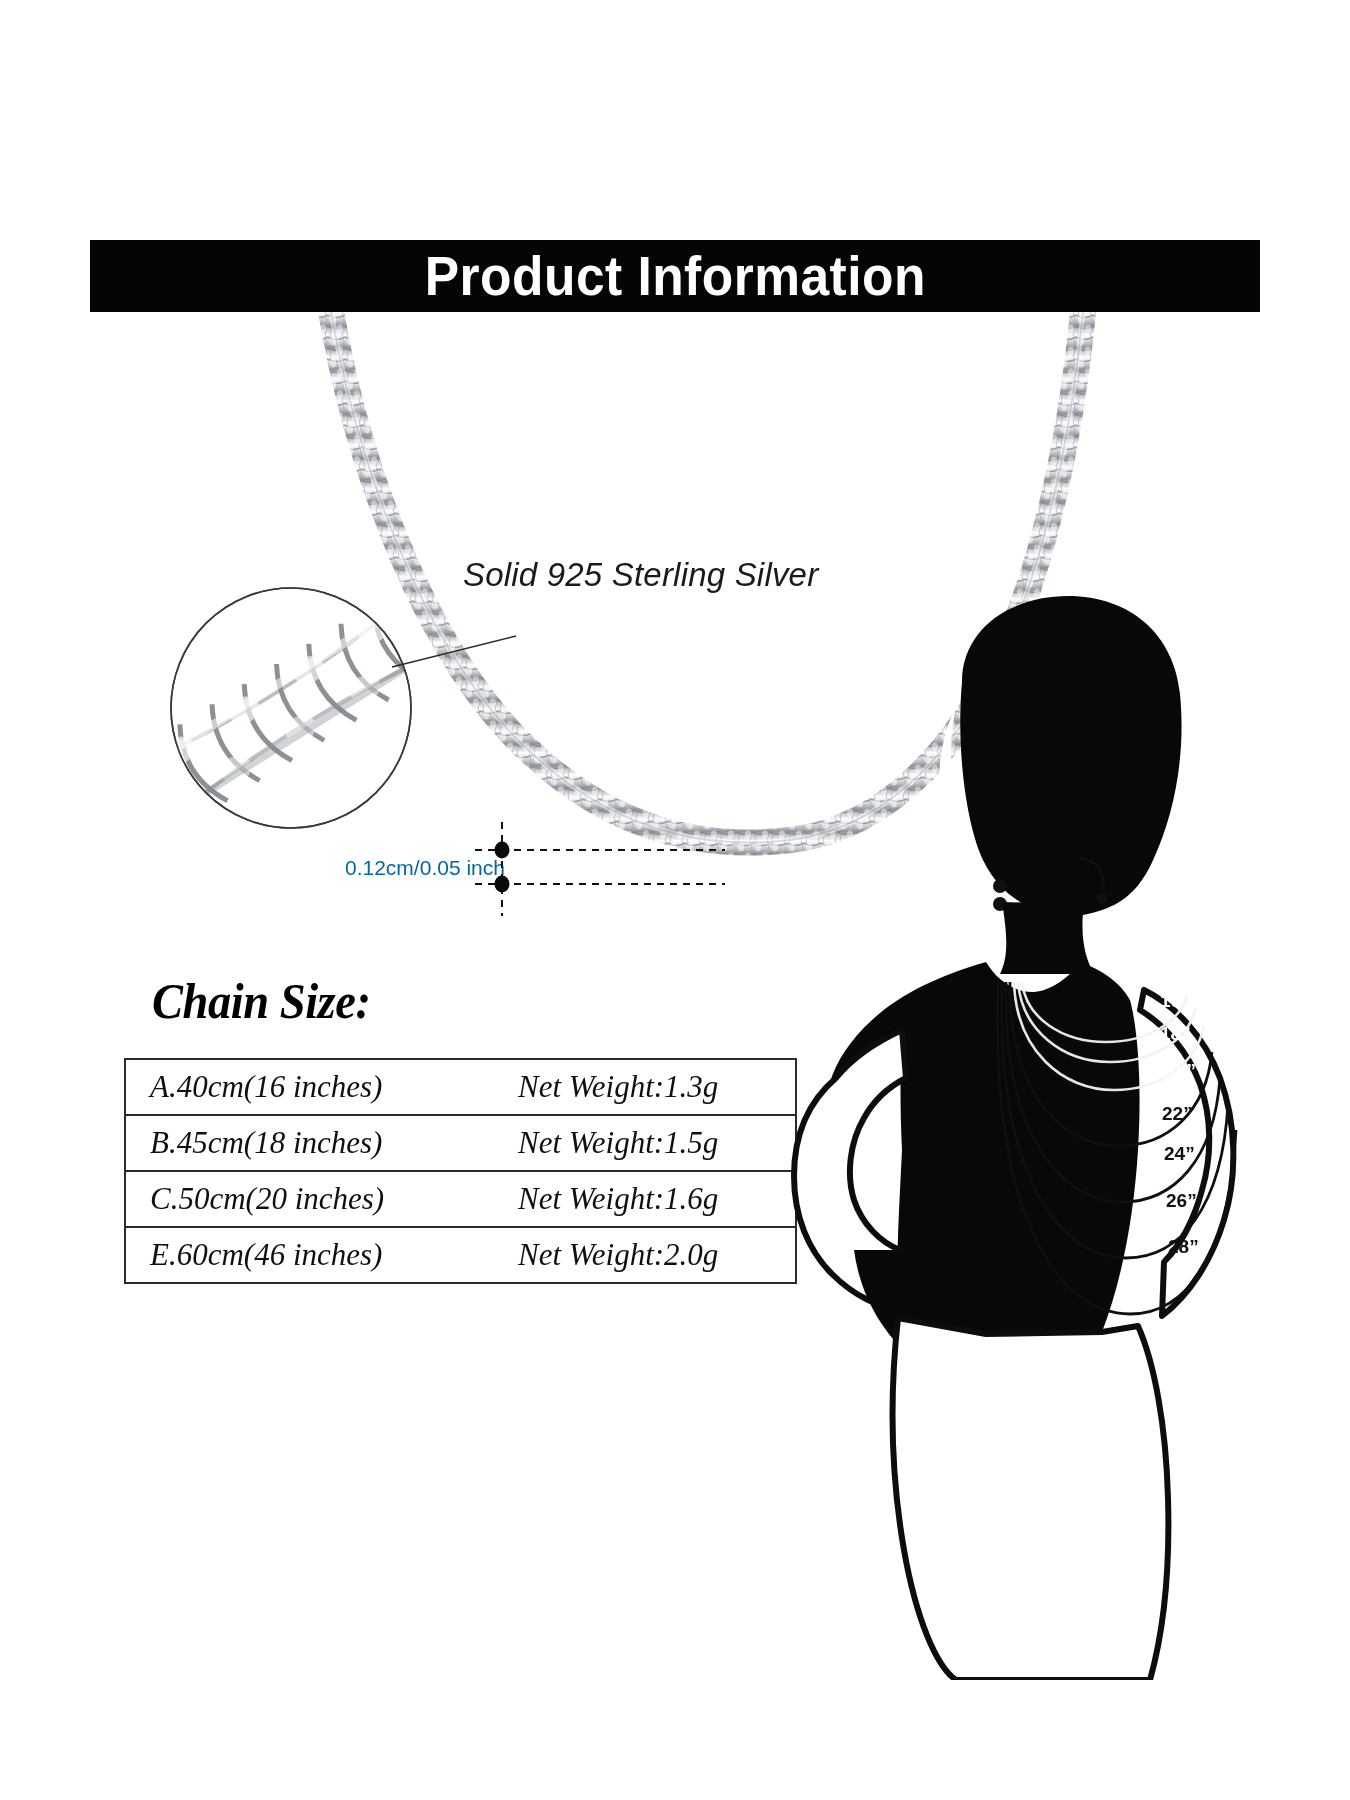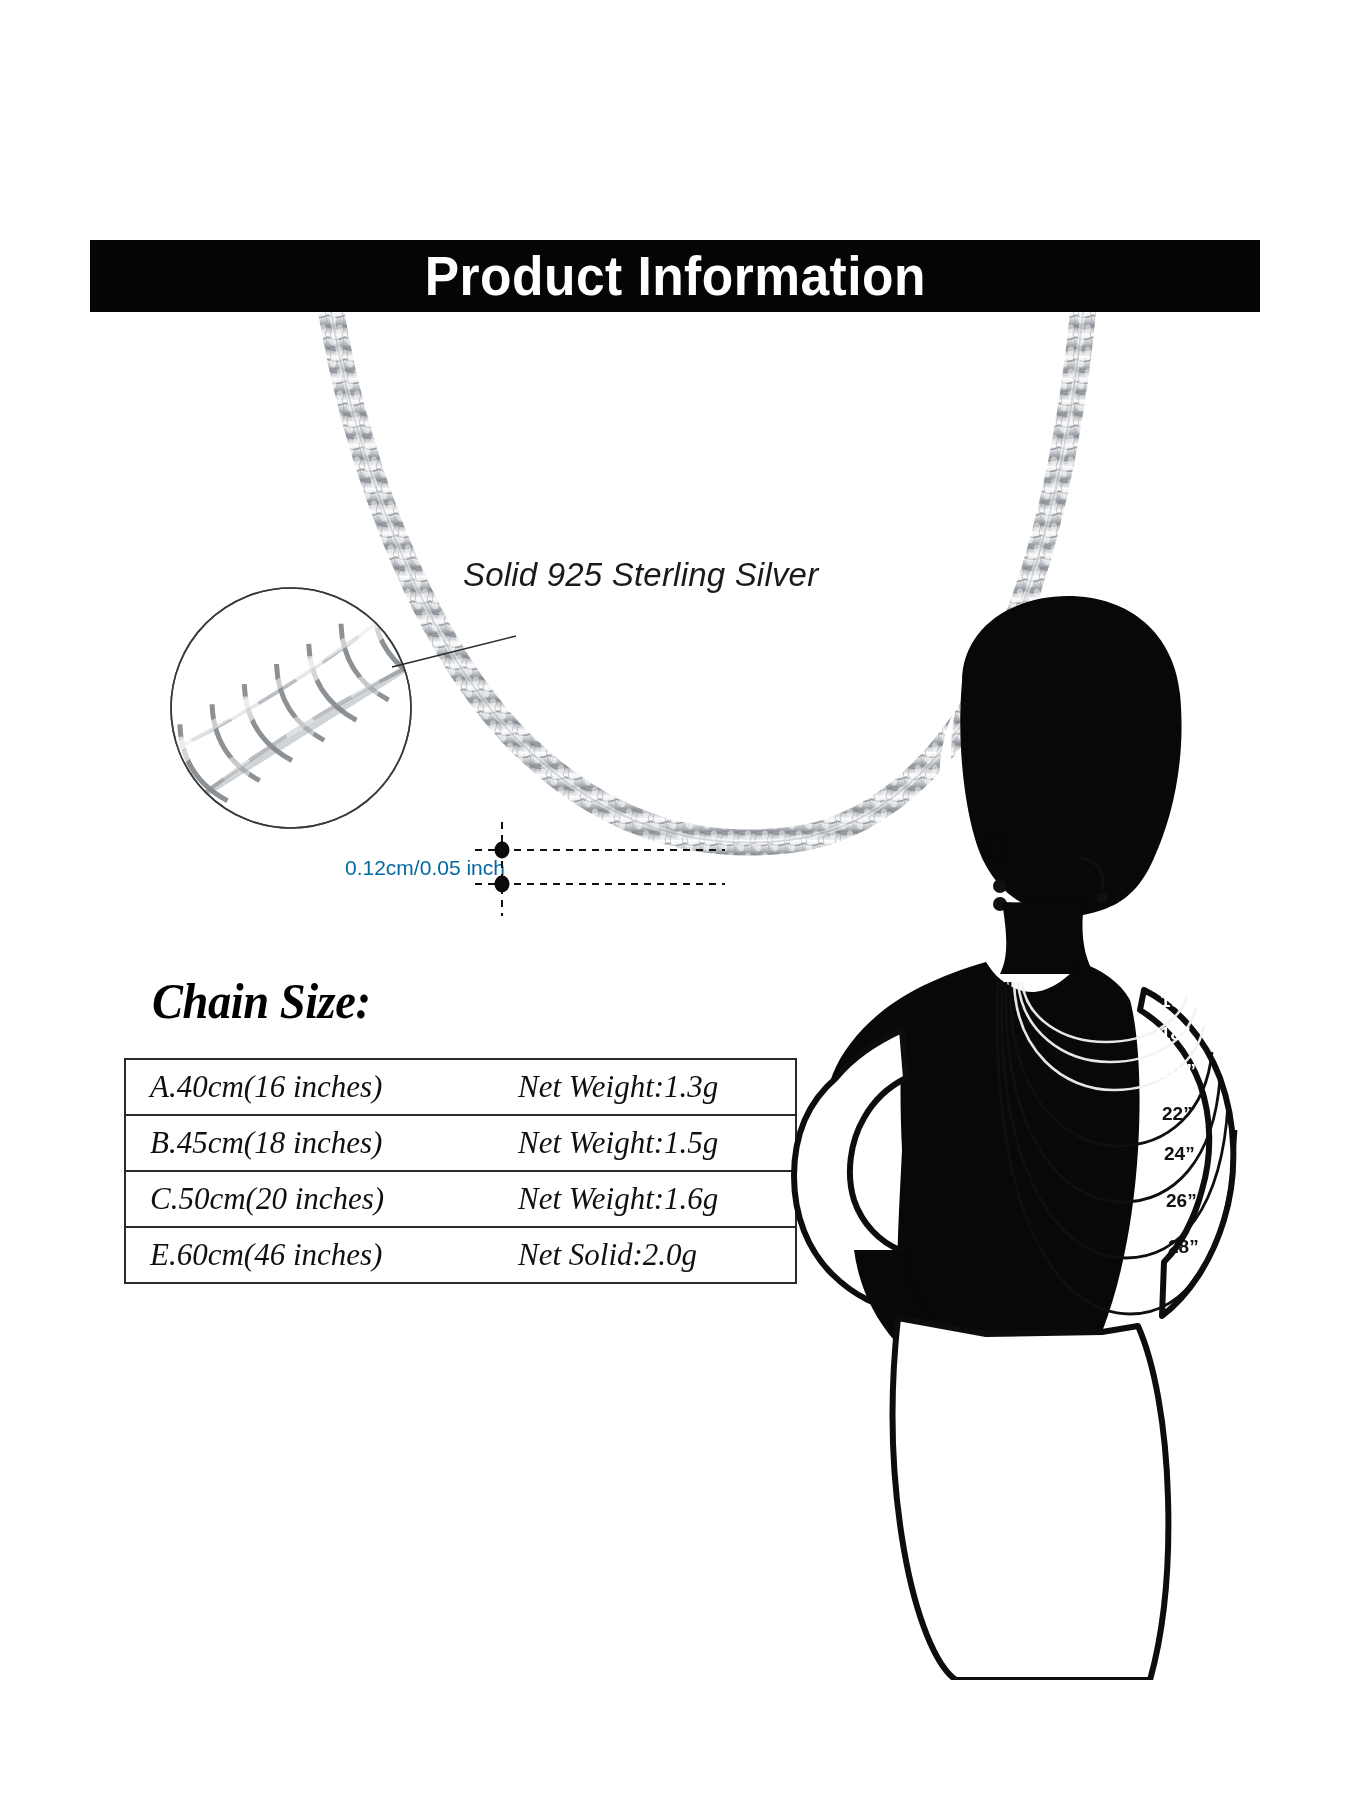--- a/index.html
+++ b/index.html
@@ -324,21 +324,21 @@
         <tr>
           <td class="size-cell">B.45cm(18 inches)</td>
           <td class="weight-cell">Net Weight:1.5g</td>
         </tr>
         <tr>
           <td class="size-cell">C.50cm(20 inches)</td>
           <td class="weight-cell">Net Weight:1.6g</td>
         </tr>
         <tr>
           <td class="size-cell">E.60cm(46 inches)</td>
-          <td class="weight-cell">Net Solid:2.0g</td>
+          <td class="weight-cell">Net Weight:2.0g</td>
         </tr>
       </tbody>
     </table>
 
     <div id="model-area">
       <svg id="model-svg" viewBox="0 0 510 1090" xmlns="http://www.w3.org/2000/svg">
 
         <path d="M 212 92
                  C 212 38, 262 6, 318 6
                  C 380 6, 424 44, 430 104

